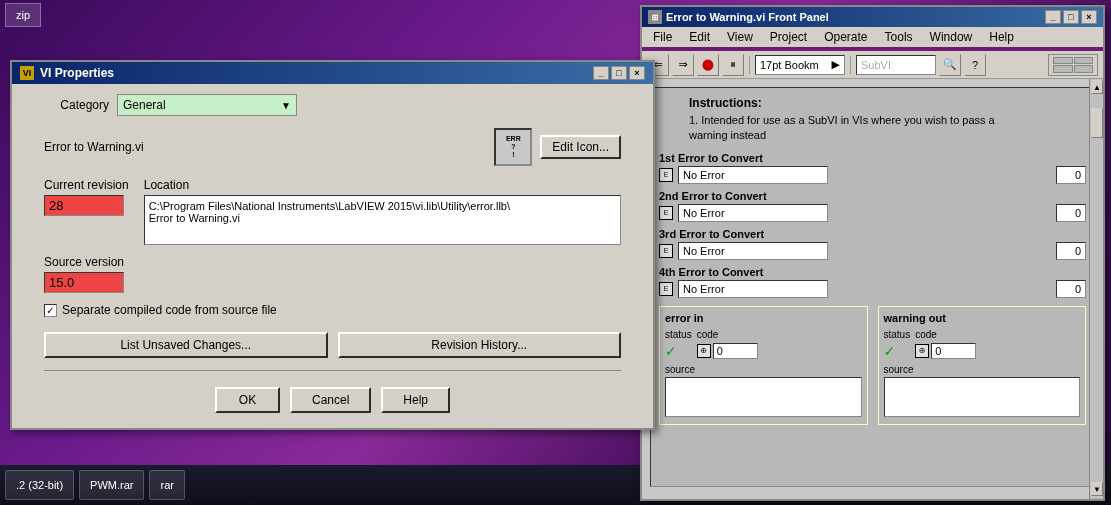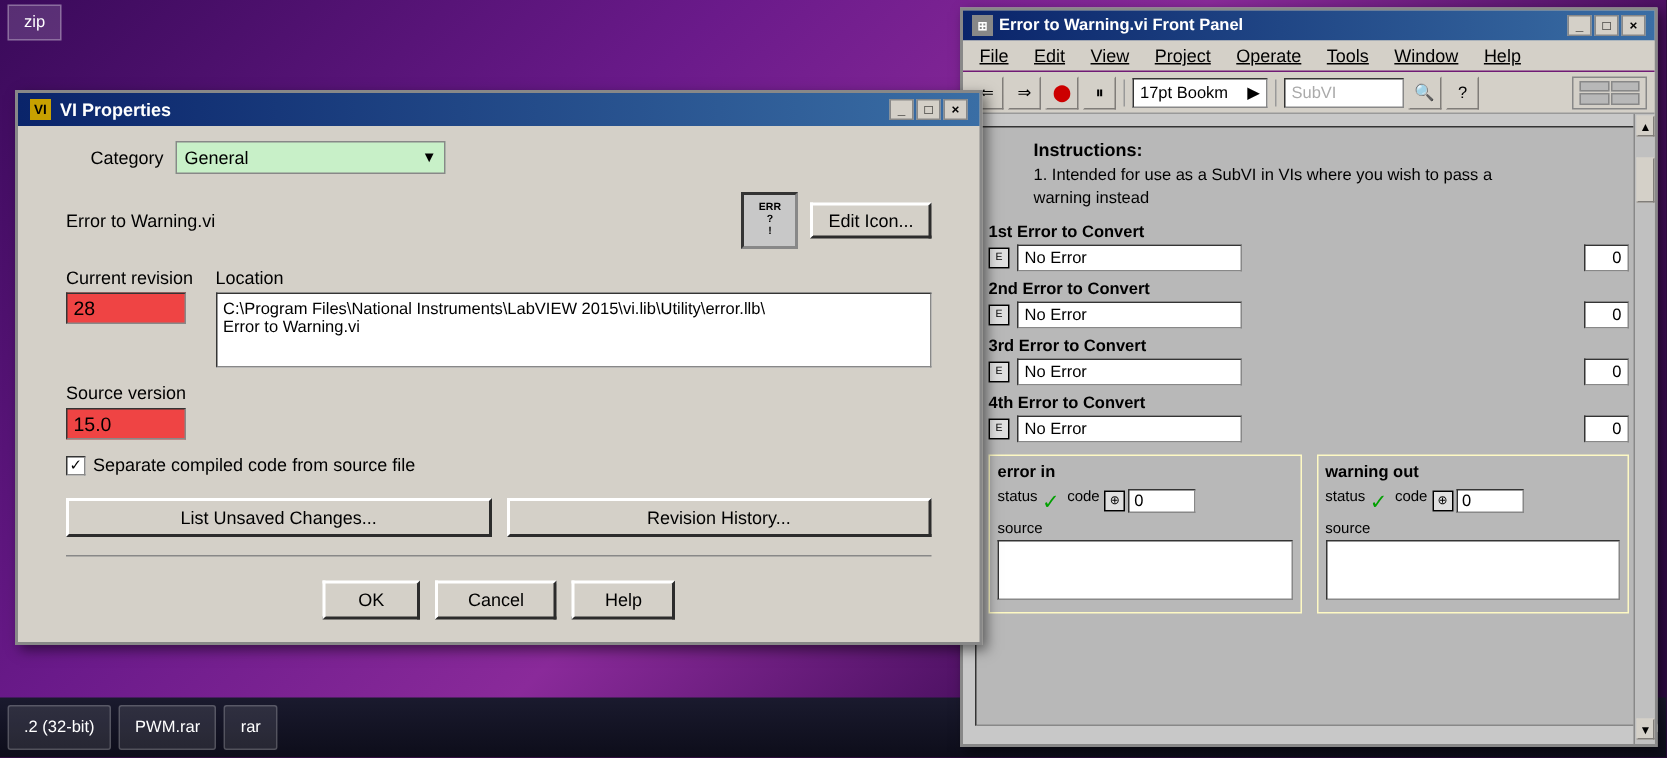--- a/index.html
+++ b/index.html
@@ -367,27 +367,26 @@
       display: flex;
       align-items: center;
       justify-content: center;
       cursor: pointer;
       color: #000;
     }
 
     
     .lv-menubar {
       background: #d4d0c8;
-      border-bottom: 1px solid #701a75;
+      border-bottom: 4px solid #701a75;
       display: flex;
       align-items: center;
       padding: 2px 5px;
       gap: 5px;
       font-size: 12px;
-      text-decoration: underline;
     }
     .lv-menu-item {
       padding: 1px 6px;
       cursor: pointer;
       color: #000;
     }
 
     
     .lv-toolbar {
       background: #d4d0c8;
@@ -533,21 +532,21 @@
     }
     .cluster-row {
       display: flex;
       align-items: center;
       gap: 5px;
       margin-bottom: 4px;
       font-size: 11px;
     }
     .cluster-col {
       display: flex;
-      flex-direction: row;
+      flex-direction: column;
       gap: 3px;
     }
     .cluster-field-label {
       font-size: 10px;
       color: #000;
     }
     .cluster-input-small {
       background: #fff;
       border: 1px inset #888;
       padding: 1px 3px;

